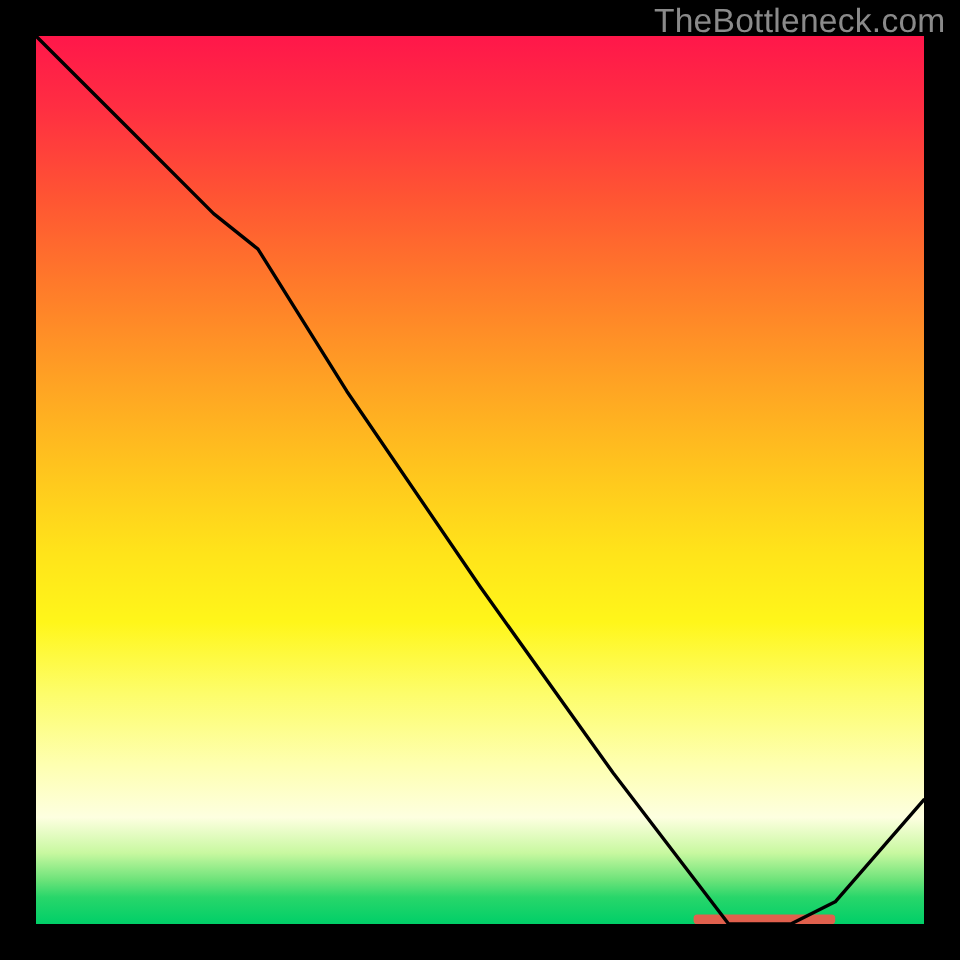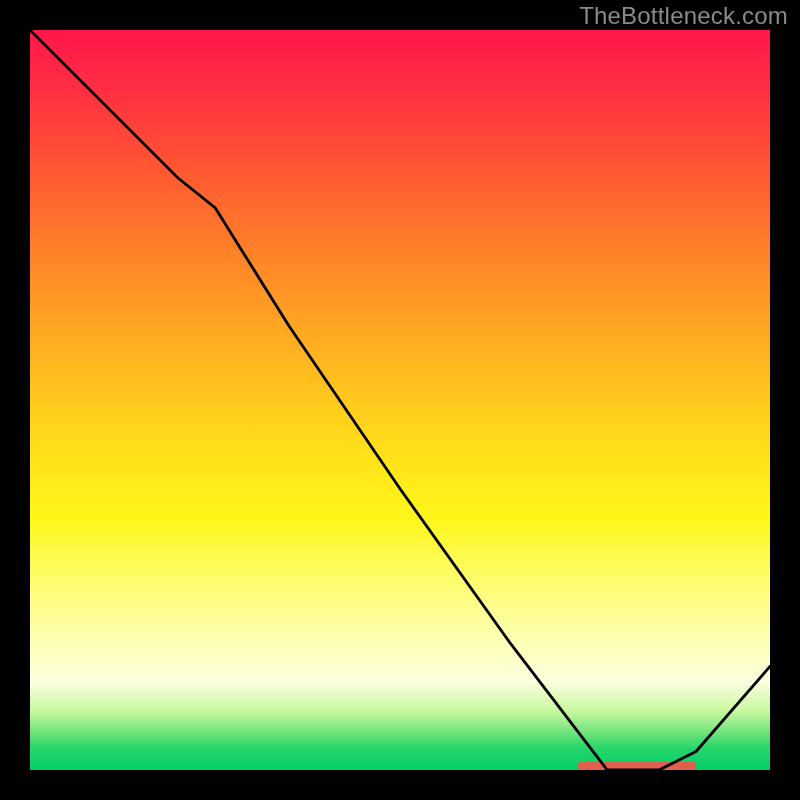--- a/index.html
+++ b/index.html
@@ -15,21 +15,21 @@
     position: relative;
     width: 800px;
     height: 800px;
     background: #000;
   }
   .watermark {
     position: absolute;
     top: 2px;
     right: 12px;
     color: #8a8a8a;
-    font-size: 24px;
+    font-size: 28px;
     font-weight: 400;
     letter-spacing: 0.2px;
     user-select: none;
   }
   .plot {
     position: absolute;
     left: 30px;
     top: 30px;
     width: 740px;
     height: 740px;

